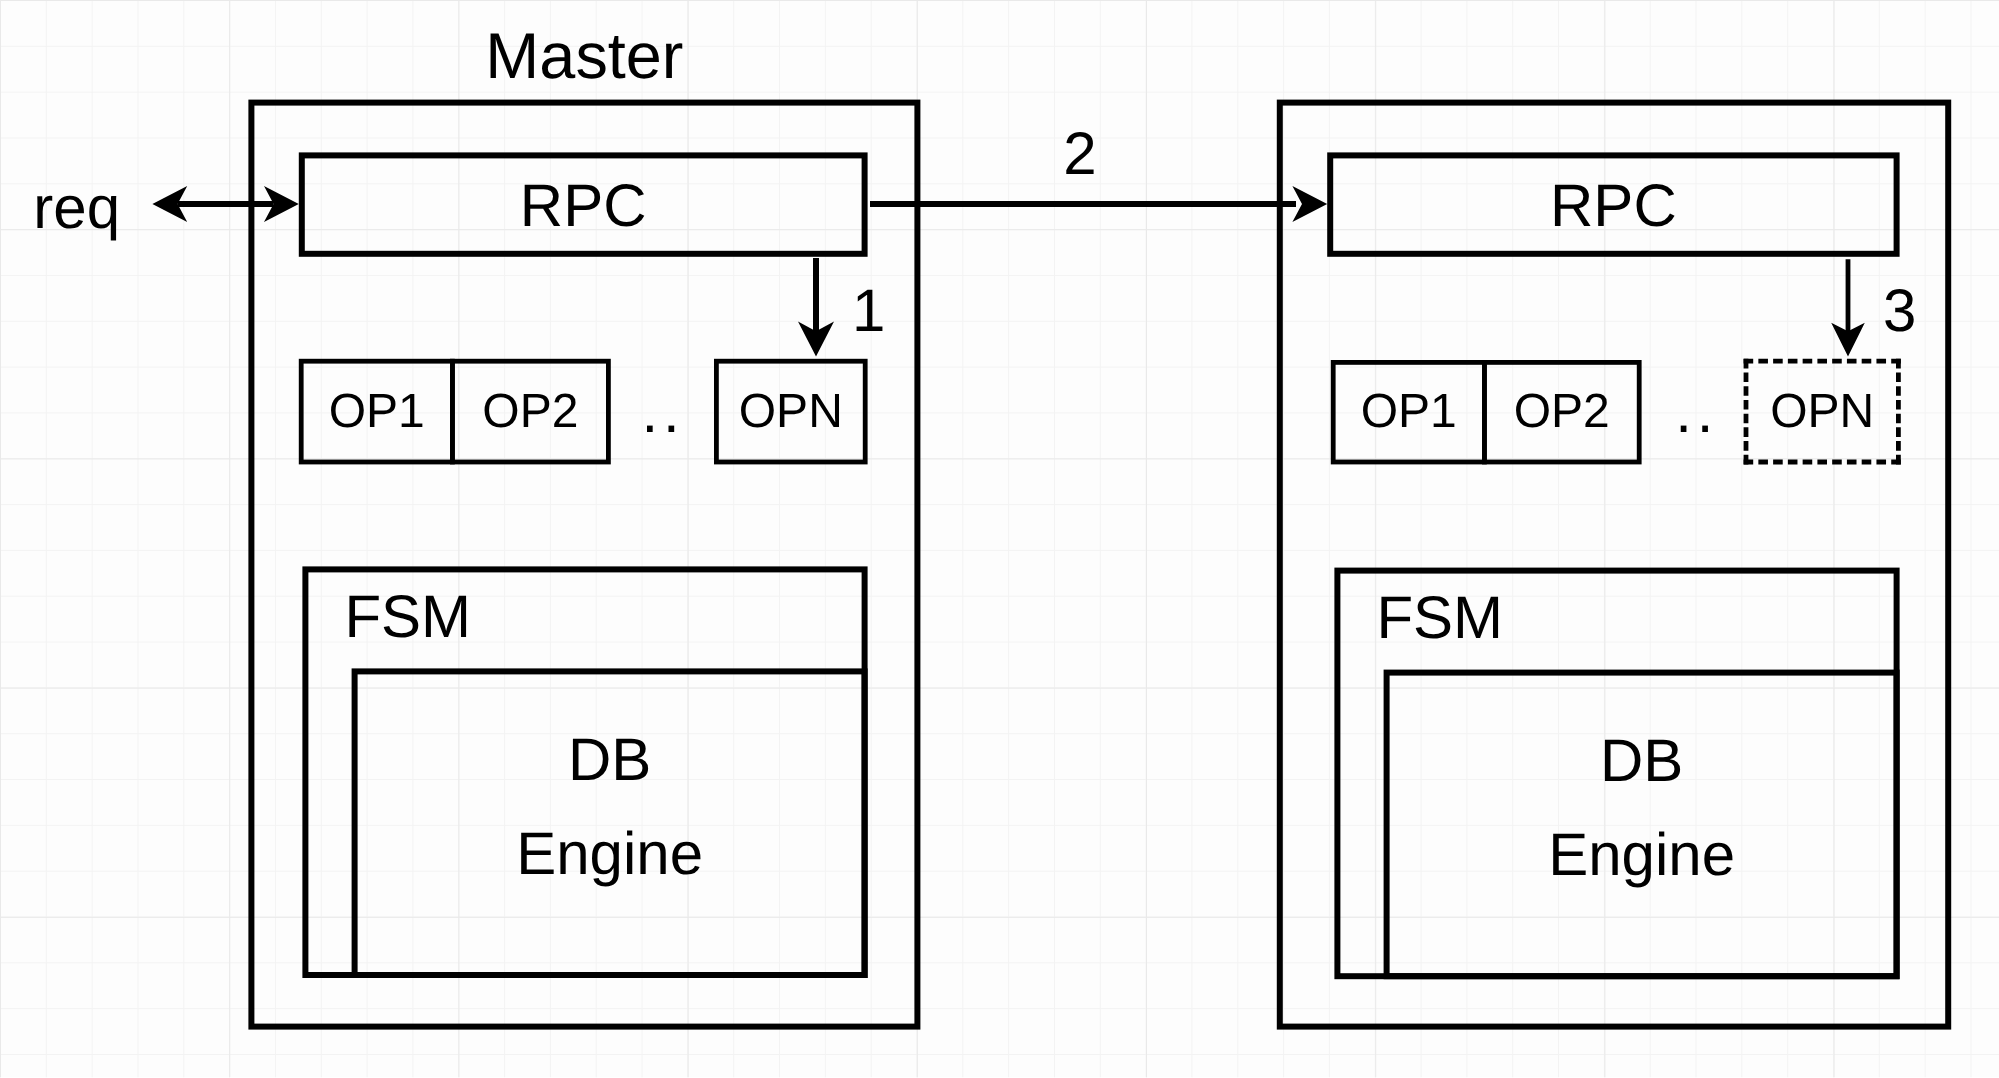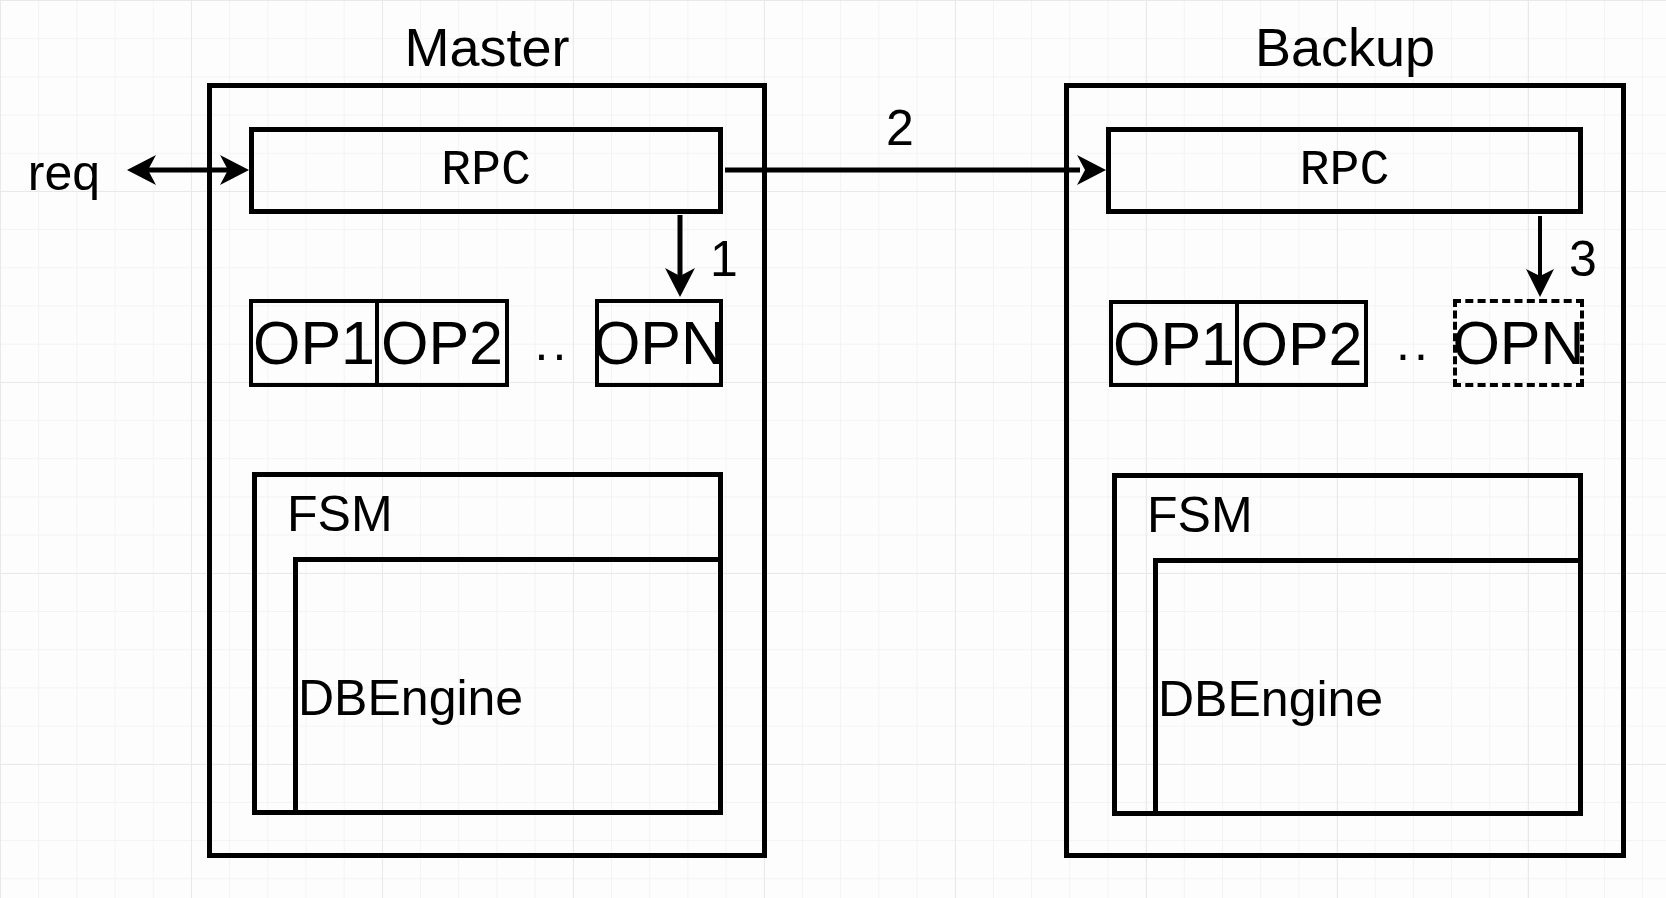--- a/index.html
+++ b/index.html
@@ -27,48 +27,48 @@
     font-size: 54px;
     line-height: 1;
     text-align: center;
     white-space: nowrap;
   }
   .outer-box  { border: 5px solid #000; background: transparent; }
   .rpc-box {
     border: 5px solid #000;
     display: flex; align-items: center; justify-content: center;
     font-size: 50px;
-    font-family: Liberation Mono, monospace;
   }
   .op-box {
     border: 4px solid #000;
     display: flex; align-items: center; justify-content: center;
-    font-size: 61px;
+    font-size: 40px;
   }
   .op-box.dashed { border: 4px dashed #000; }
   .ellipsis {
     font-size: 50px;
     line-height: 88px;
     text-align: center;
     letter-spacing: 4px;
   }
   .fsm-box { border: 5px solid #000; }
   .fsm-label {
     position: absolute;
     left: 30px; top: 12px;
     font-size: 50px;
     line-height: 1;
   }
   .db-box {
     border: 5px solid #000;
-    display: flex; flex-direction: row; align-items: center;
-    padding-top: 24px;
+    display: flex; flex-direction: column; align-items: center;
+    padding-top: 40px;
     font-size: 50px;
     line-height: 62px;
     text-align: center;
+    gap: 16px;
   }
   .edge-label {
     font-size: 50px;
     line-height: 1;
     text-align: center;
     white-space: nowrap;
   }
   .req-label {
     font-size: 50px;
     line-height: 1;
@@ -101,21 +101,20 @@
   <div class="abs op-box" style="left:595px; top:299px; width:128px; height:88px;">OPN</div>
 
   <div class="abs fsm-box" style="left:252px; top:472px; width:471px; height:343px;">
     <span class="fsm-label">FSM</span>
   </div>
   <div class="abs db-box" style="left:293px; top:557px; width:430px; height:258px;">
     <span>DB</span>
     <span>Engine</span>
   </div>
 
-  <div class="abs node-title" style="left:1064px; top:20px; width:562px;">Backup</div>
 
   <div class="abs outer-box" style="left:1064px; top:83px; width:562px; height:775px;"></div>
 
   <div class="abs rpc-box" style="left:1106px; top:127px; width:477px; height:87px;">RPC</div>
 
   <div class="abs op-box" style="left:1109px; top:300px; width:130px; height:87px;">OP1</div>
   <div class="abs op-box" style="left:1235px; top:300px; width:133px; height:87px;">OP2</div>
   <div class="abs ellipsis" style="left:1380px; top:299px; width:68px; height:88px;">..</div>
   <div class="abs op-box dashed" style="left:1453px; top:299px; width:131px; height:88px;">OPN</div>
 

